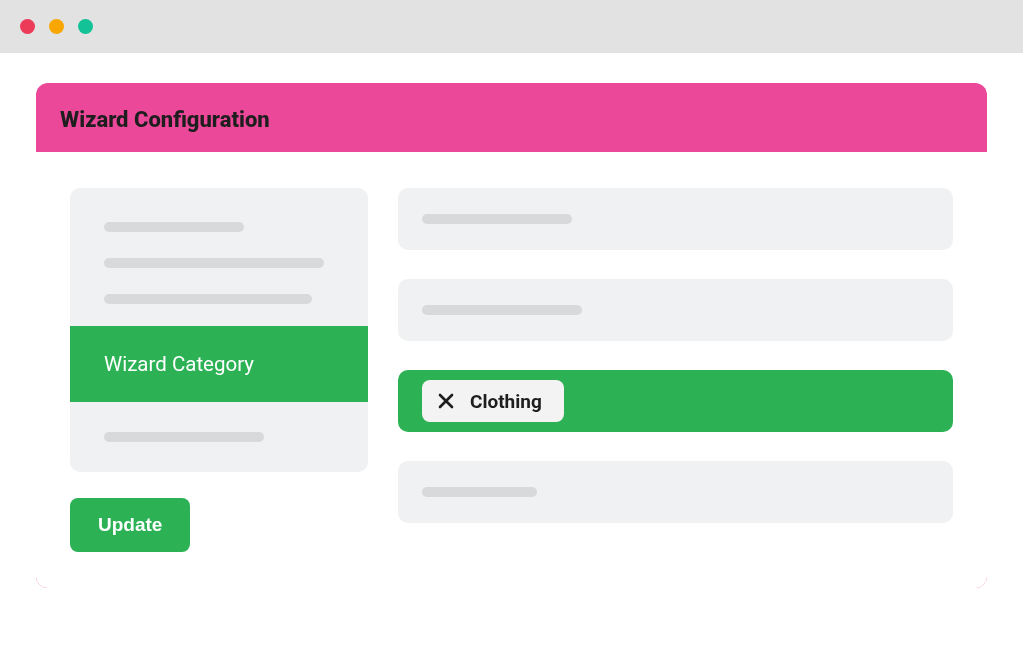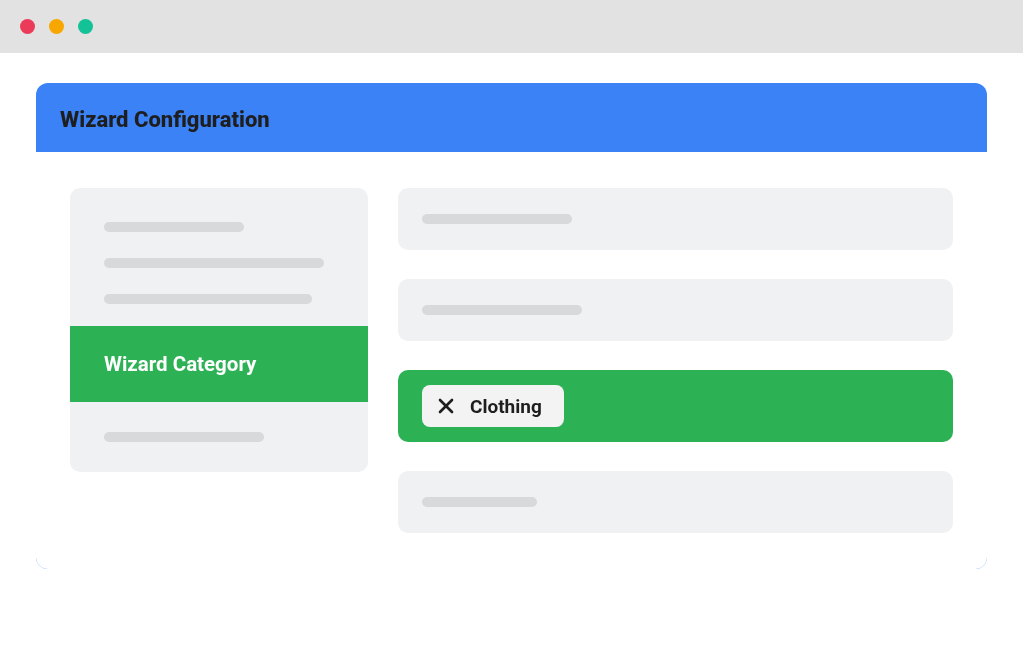--- a/index.html
+++ b/index.html
@@ -29,21 +29,21 @@
   .tl-dot.yellow { background: #f8a701; }
   .tl-dot.green  { background: #13c296; }
 
   
   .page {
     padding: 30px 36px 0 36px;
     background: #ffffff;
   }
 
   .card {
-    background: #3b82f6;
+    background: #ec4899;
     border-radius: 12px;
   }
 
   .card-header {
     padding: 24px 24px 20px 24px;
   }
   .card-title {
     font-size: 22px;
     font-weight: 800;
     color: #1e1e1e;
@@ -94,21 +94,21 @@
   .w-115 { width: 115px; }
 
   .side-active {
     background: #2DB155;
     color: #ffffff;
     height: 76px;
     display: flex;
     align-items: center;
     padding: 16px 34px;
     font-size: 20.5px;
-    font-weight: 700;
+    font-weight: 400;
   }
 
   .update-btn {
     margin-top: 26px;
     background: #2DB155;
     color: #ffffff;
     border: none;
     border-radius: 8px;
     padding: 16px 28px;
     font-size: 19px;
@@ -129,21 +129,21 @@
     height: 62px;
     display: flex;
     align-items: center;
     padding: 0 24px;
   }
 
   
   .chips-row {
     background: #2DB155;
     border-radius: 10px;
-    height: 72px;
+    height: 62px;
     display: flex;
     align-items: center;
     padding: 0 24px;
     gap: 20px;
   }
   .chip {
     background: #f3f3f3;
     border-radius: 8px;
     height: 42px;
     display: inline-flex;
@@ -195,20 +195,21 @@
 
           <div class="side-active">
             <span>Wizard Category</span>
           </div>
 
           <div class="side-bottom">
             <div class="ph-line w-160"></div>
           </div>
         </div>
 
+        <button class="update-btn">Update</button>
       </div>
 
       <div class="main-col">
 
         <div class="row-box">
           <div class="ph-line w-150"></div>
         </div>
 
         <div class="row-box">
           <div class="ph-line w-160"></div>

